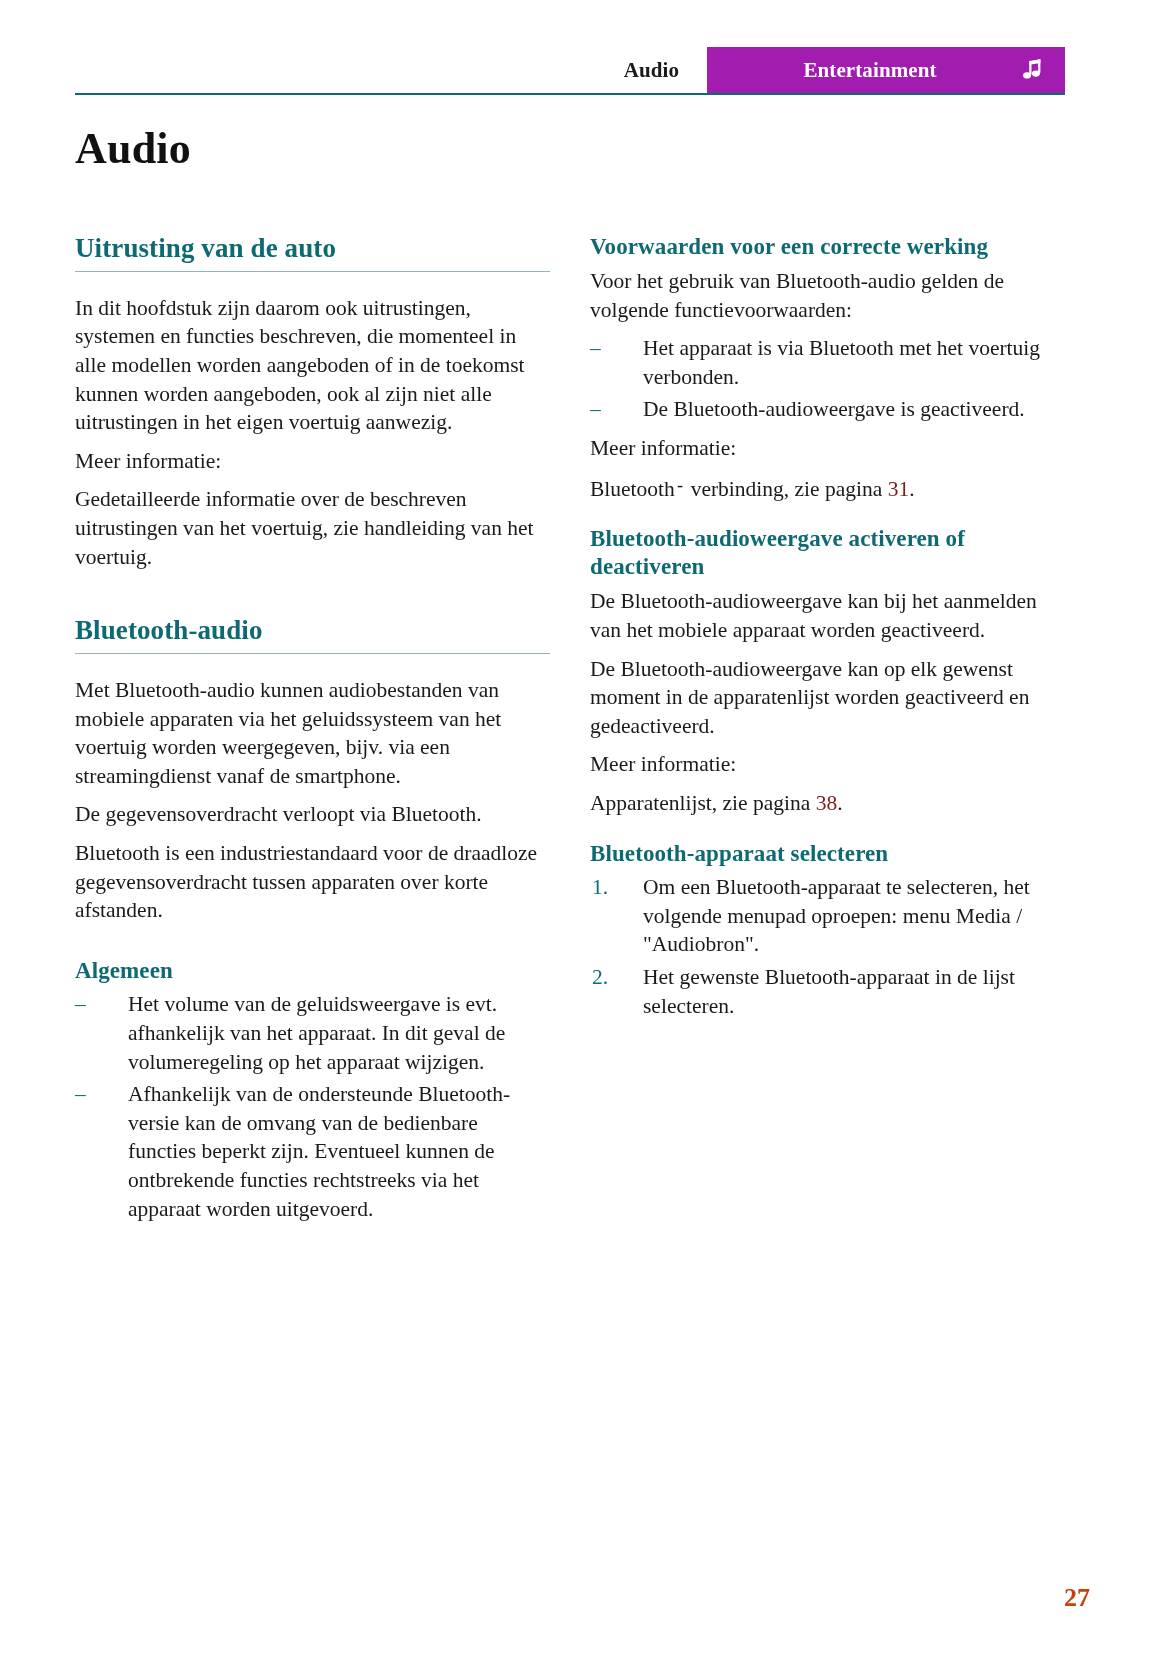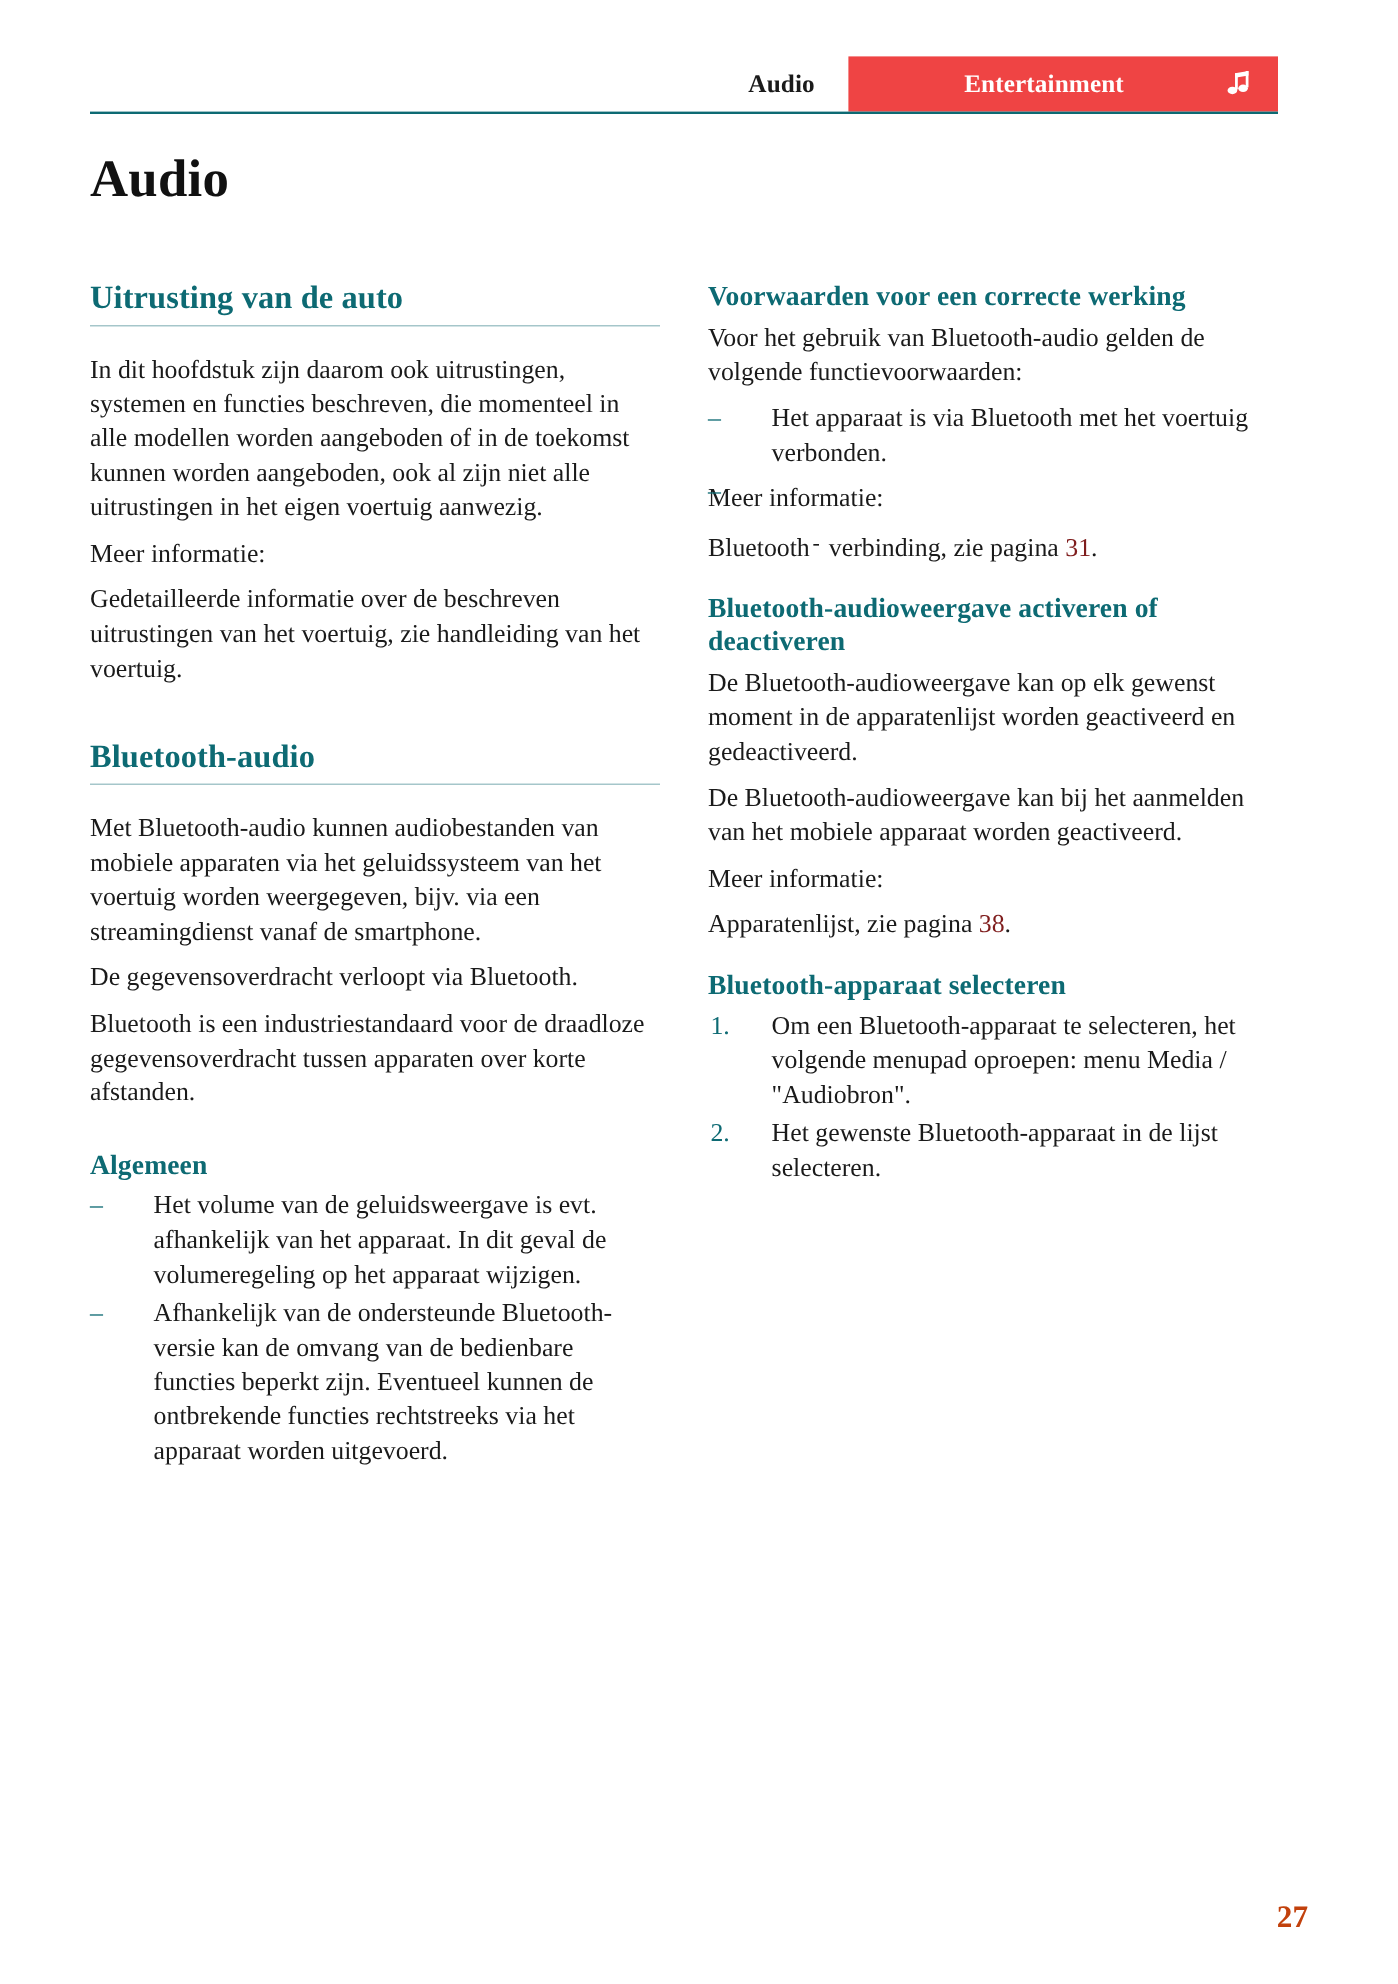--- a/index.html
+++ b/index.html
@@ -37,21 +37,21 @@
   .header-chapter {
     display: flex;
     align-items: center;
     padding-right: 28px;
     font-weight: bold;
     font-size: 21px;
     color: #1a1a1a;
     letter-spacing: 0.1px;
   }
   .header-band {
-    background: #ef4444;
+    background: #a21caf;
     display: flex;
     align-items: center;
     justify-content: space-between;
     width: 342px;
     padding: 0 16px 0 0;
   }
   .header-band-title {
     flex: 1;
     text-align: center;
     color: #ffffff;
@@ -252,33 +252,34 @@
       <h3 class="sub twoline">Voorwaarden voor een correcte werking</h3>
       <p class="body">Voor het gebruik van Bluetooth-audio gelden de volgende functievoorwaarden:</p>
 
       <ul class="dash-list">
         <li>
           <span class="marker">–</span>
           <span>Het apparaat is via Bluetooth met het voertuig verbonden.</span>
         </li>
         <li>
           <span class="marker">–</span>
+          <span>De Bluetooth-audioweergave is geactiveerd.</span>
         </li>
       </ul>
 
       <p class="body">Meer informatie:</p>
       <p class="body">
         <span>Bluetooth</span><span class="raised-hyphen">‑</span><span> verbinding, zie pagina </span><span class="xref">31</span><span>.</span>
       </p>
 
       <div class="spacer-sm"></div>
 
       <h3 class="sub twoline">Bluetooth-audioweergave activeren of deactiveren</h3>
+      <p class="body">De Bluetooth-audioweergave kan bij het aanmelden van het mobiele apparaat worden geactiveerd.</p>
       <p class="body">De Bluetooth-audioweergave kan op elk gewenst moment in de apparatenlijst worden geactiveerd en gedeactiveerd.</p>
-      <p class="body">De Bluetooth-audioweergave kan bij het aanmelden van het mobiele apparaat worden geactiveerd.</p>
       <p class="body">Meer informatie:</p>
       <p class="body">
         <span>Apparatenlijst, zie pagina </span><span class="xref">38</span><span>.</span>
       </p>
 
       <div class="spacer-sm"></div>
 
       <h3 class="sub">Bluetooth-apparaat selecteren</h3>
       <ol class="num-list">
         <li>

